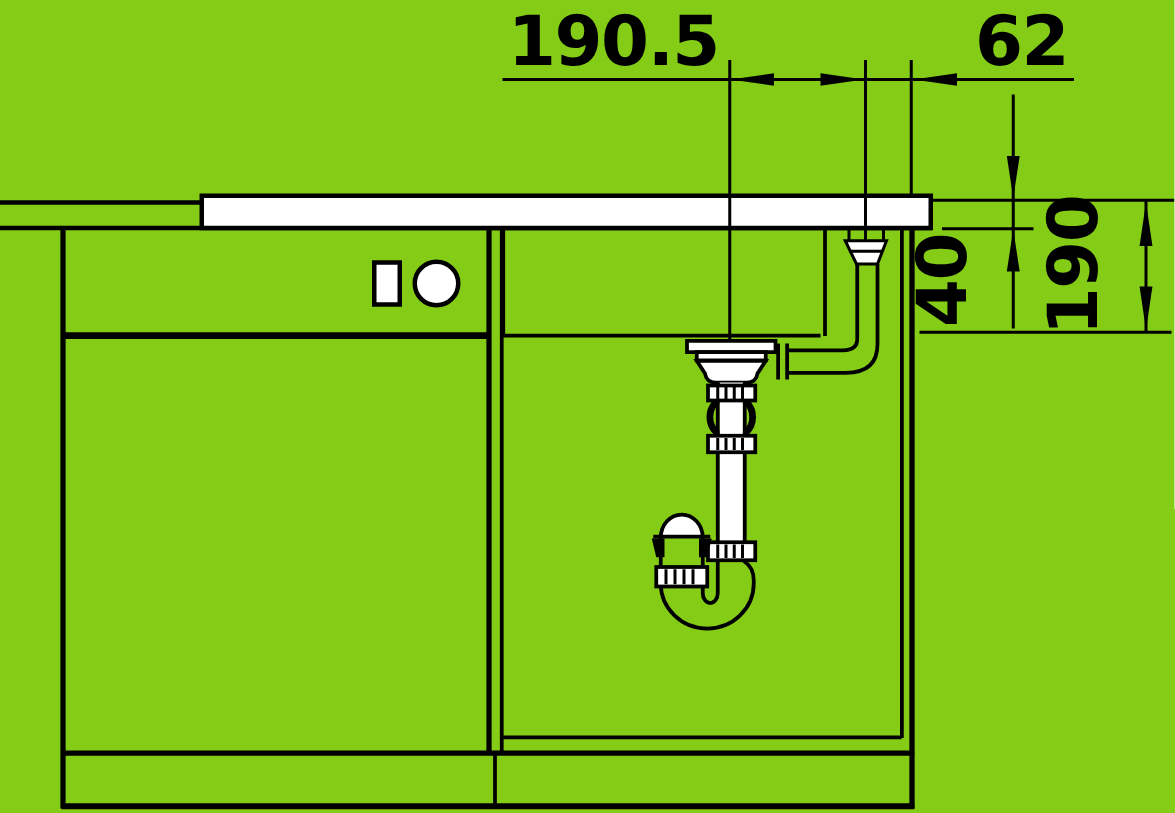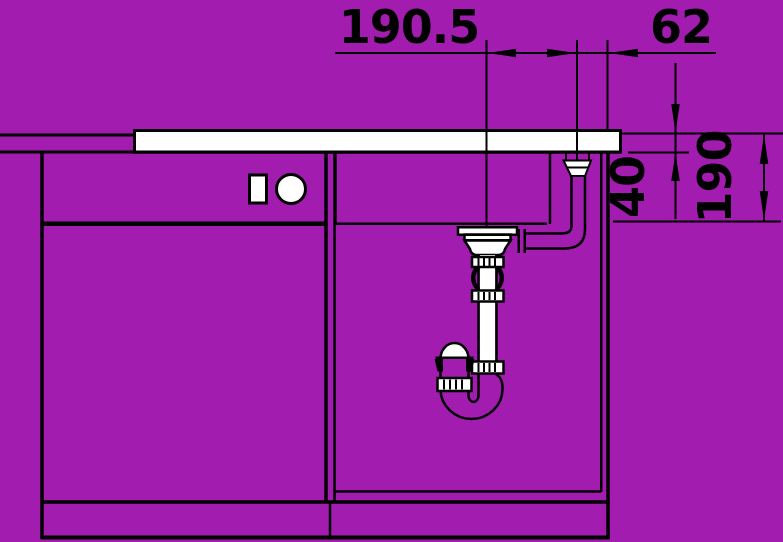--- a/index.html
+++ b/index.html
@@ -1,16 +1,16 @@
 <!DOCTYPE html>
 <html><head>
 <meta charset="utf-8">
 <style>
   html,body{margin:0;padding:0;background:#ffffff;}
-  .stage{position:relative;width:783px;height:542px;background:#a21caf;overflow:hidden;}
+  .stage{position:relative;width:783px;height:542px;background:#84cc16;overflow:hidden;}
   svg{display:block;}
   .dim-text{
     font-family:"DejaVu Sans","Liberation Sans",sans-serif;
     font-weight:bold;
     font-size:46px;
     fill:#000000;
     letter-spacing:-1px;
   }
   .ln{stroke:#000000;fill:none;}
   .fillblk{fill:#000000;stroke:none;}

